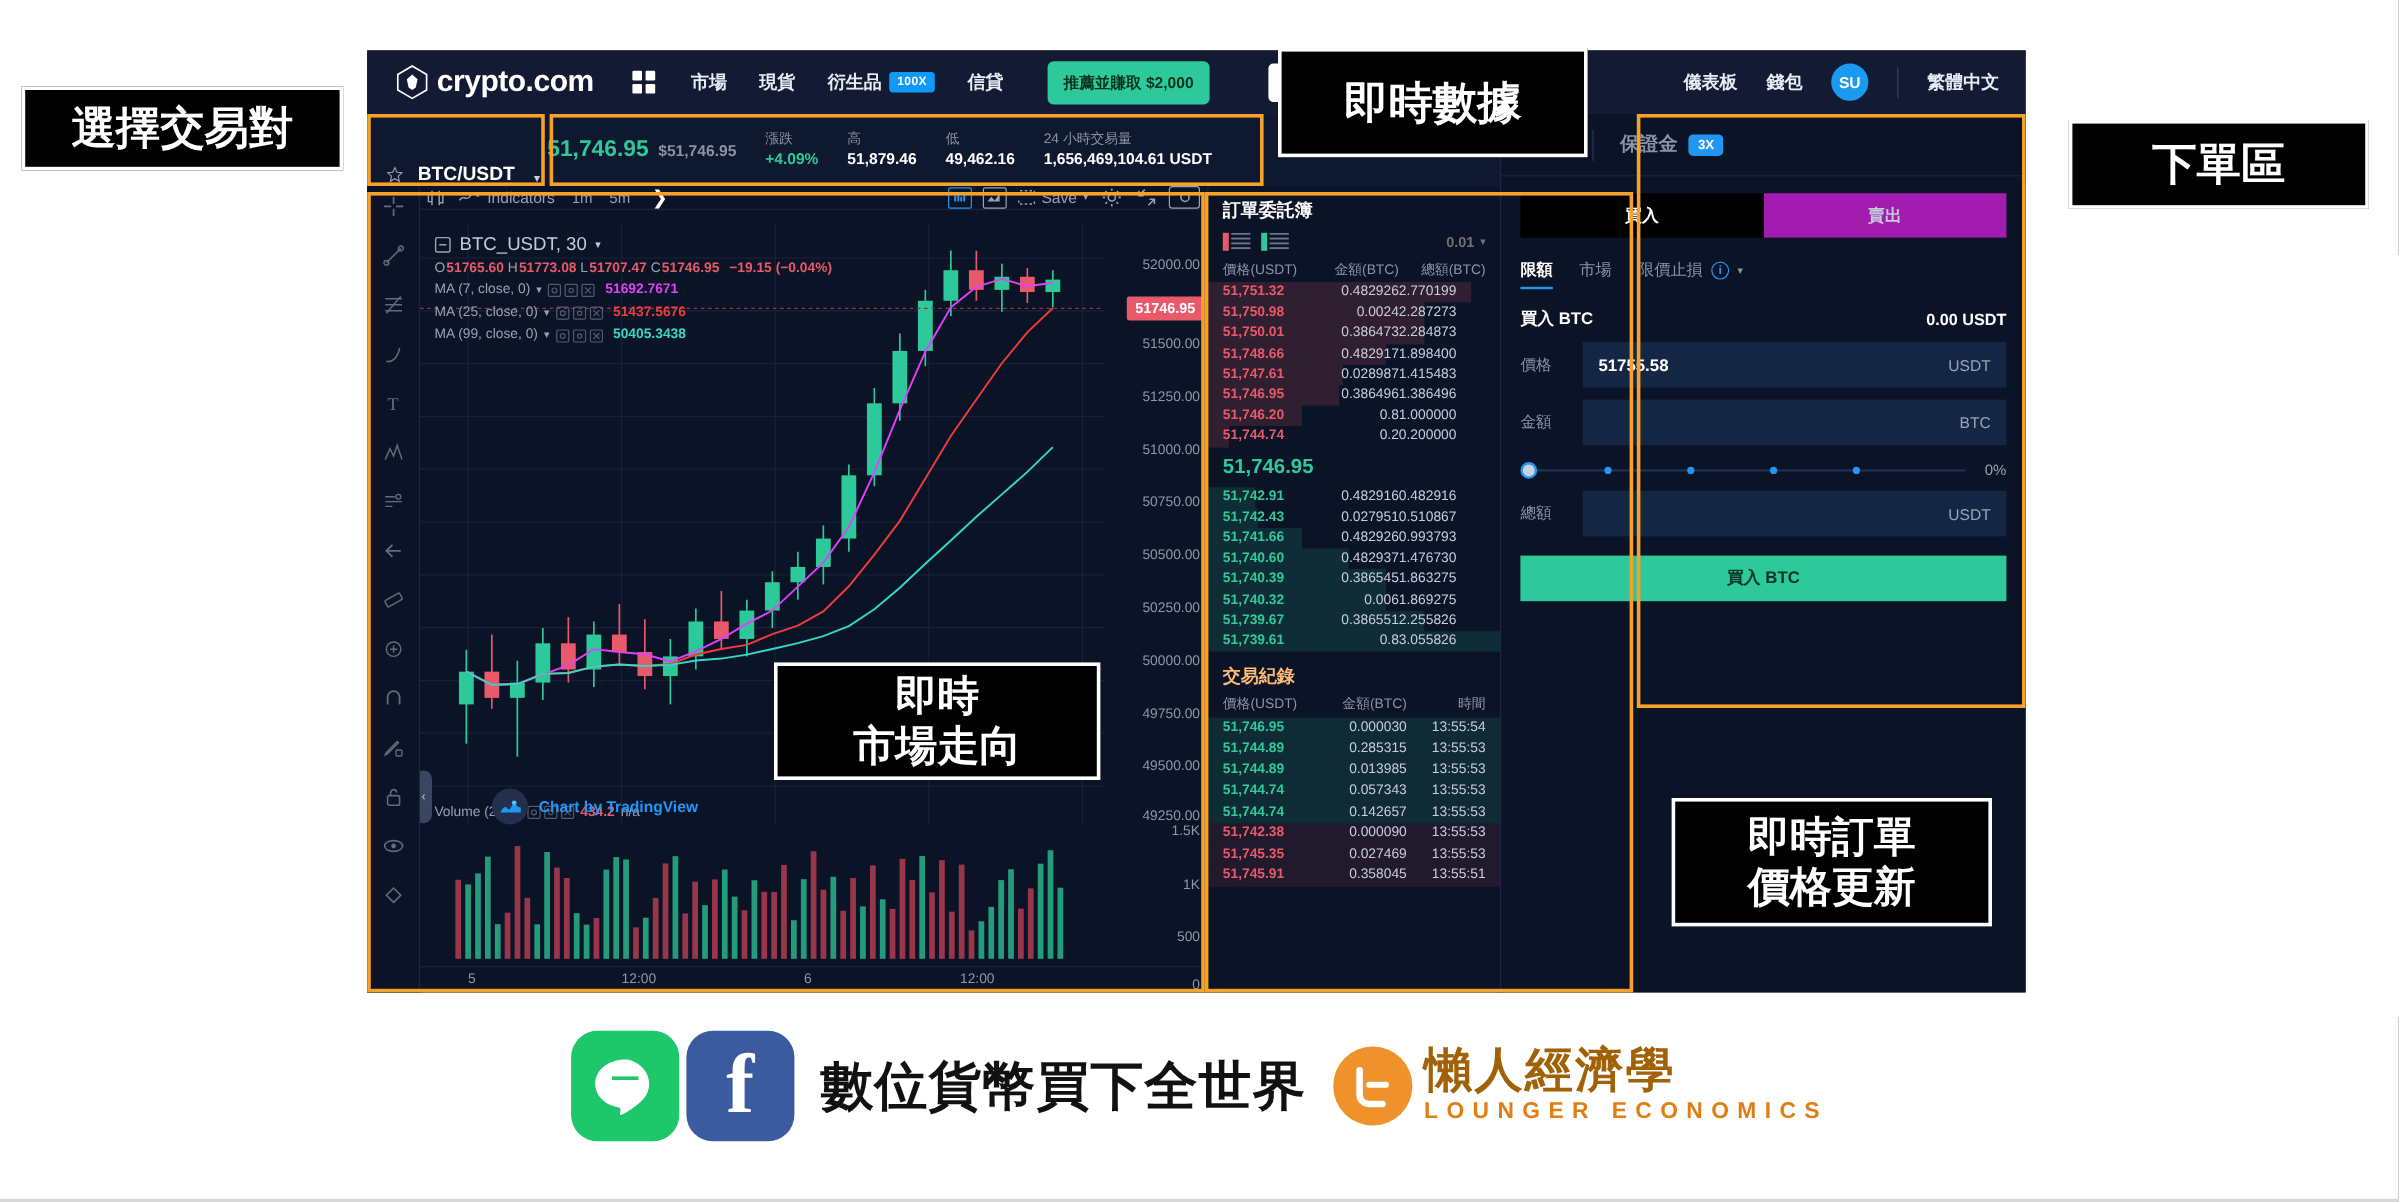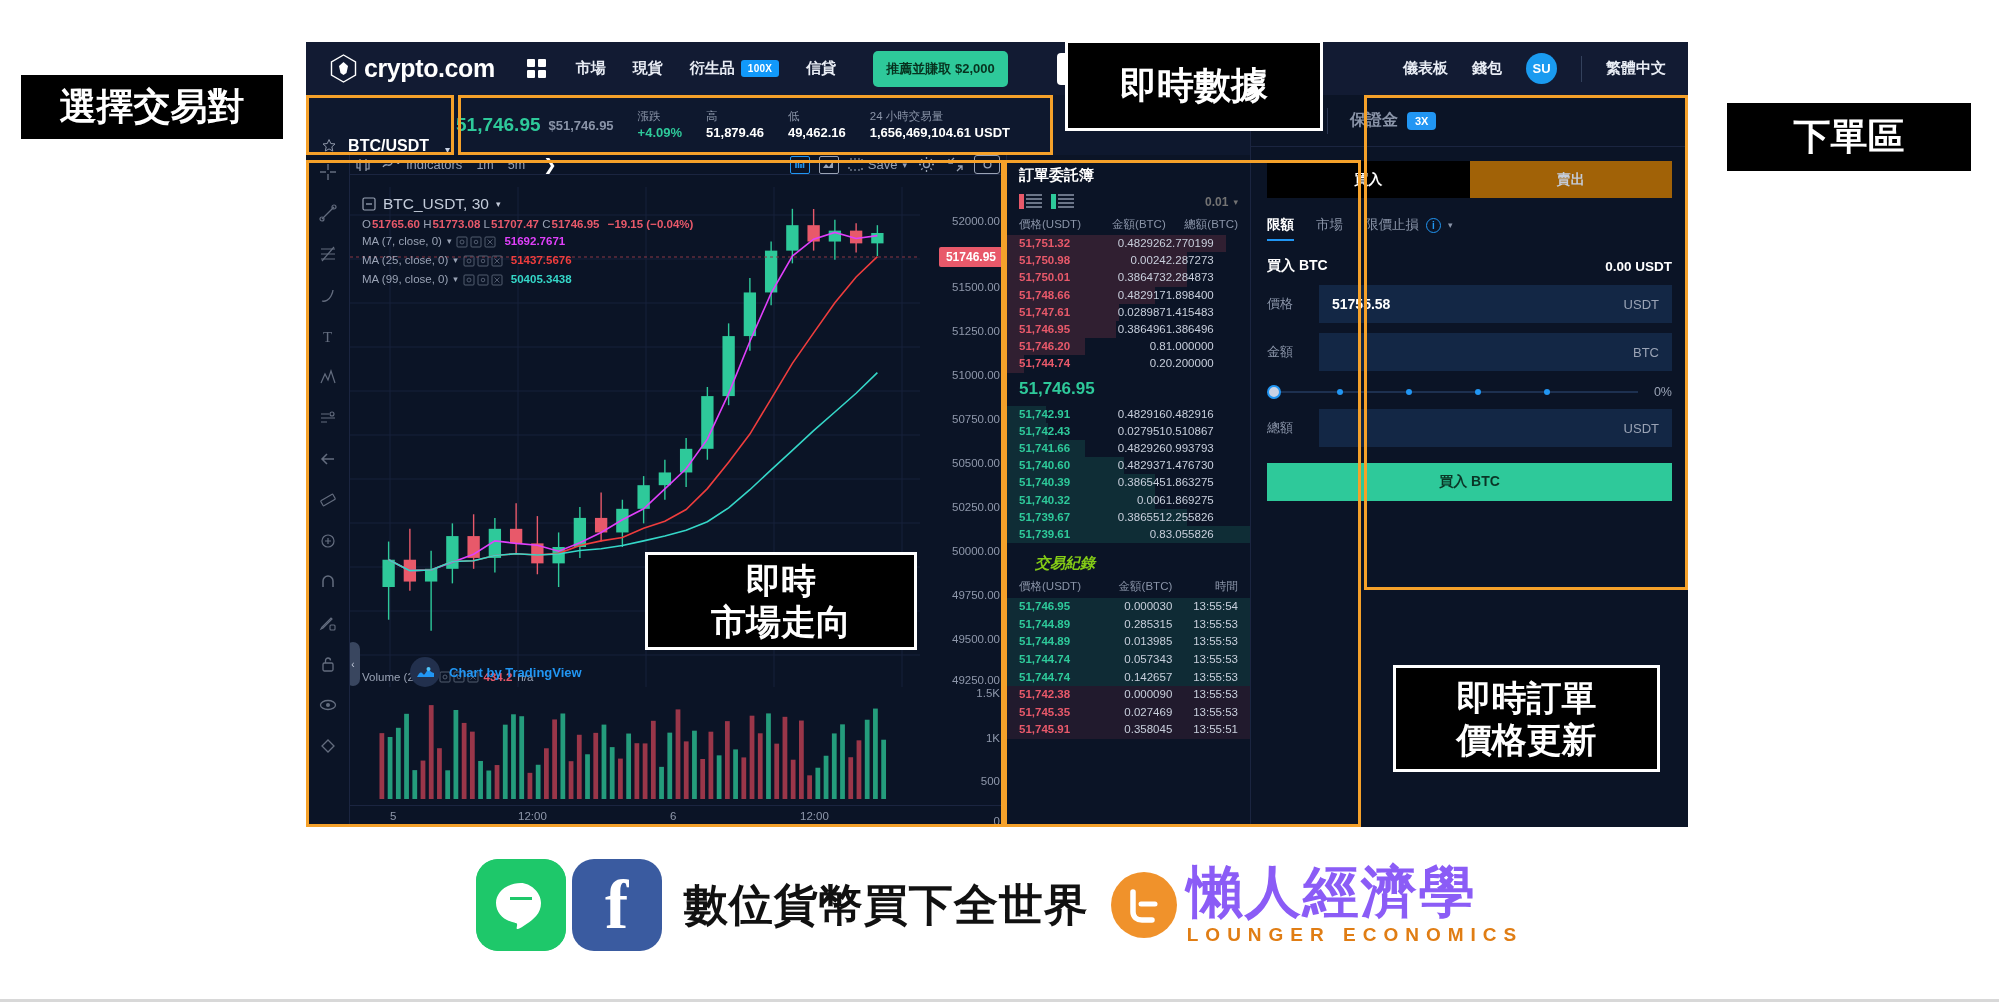--- a/index.html
+++ b/index.html
@@ -135,21 +135,21 @@
   .ob-row span { position:relative; z-index:2; }
   .ob-row span:nth-child(2){ width:34%; }
   .ob-row span:nth-child(3){ width:33%; text-align:right; color:#c8cfdc; font-weight:400; }
   .ob-row span:nth-child(4){ width:33%; text-align:left; color:#c8cfdc; font-weight:400; }
   .ask span:nth-child(2){ color:#e8596a; }
   .bid span:nth-child(2){ color:#2ec99a; }
   .ask .depth { background:rgba(232,89,106,.17); }
   .bid .depth { background:rgba(46,201,154,.14); }
   .ob-mid { color:#2ec99a; font-size:17px; font-weight:700; padding:6px 12px 7px 12px; }
 
-  .trades-title { color:#84cc16; font-size:15px; font-weight:700; padding:11px 0 6px 28px;font-style:italic; }
+  .trades-title { color:#fdba74; font-size:15px; font-weight:700; padding:11px 0 6px 12px; }
   .tr-head { display:flex; padding:0 12px 4px 12px; color:#8a94a8; font-size:11.5px; }
   .tr-head span:nth-child(1){ width:36%; }
   .tr-head span:nth-child(2){ width:34%; text-align:right; }
   .tr-head span:nth-child(3){ width:30%; text-align:right; }
   .tr-row { display:flex; padding:0 12px; font-size:11.5px; line-height:17.6px; position:relative; }
   .tr-row span { position:relative; z-index:2; }
   .tr-row span:nth-child(2){ width:36%; font-weight:700; }
   .tr-row span:nth-child(3){ width:34%; text-align:right; color:#c8cfdc; }
   .tr-row span:nth-child(4){ width:30%; text-align:right; color:#c8cfdc; }
   .tr-row.buy span:nth-child(2){ color:#2ec99a; }
@@ -160,21 +160,21 @@
   
   .orderpanel { position:absolute; left:944px; top:53px; width:438px; height:732px; background:#0b1426; border-left:1px solid #1b2540; }
   .oe-tabs { display:flex; align-items:center; height:52px; border-bottom:1px solid #1b2540; }
   .oe-tab { color:#8a94a8; font-size:16px; font-weight:700; padding:0 22px; height:52px; display:flex; align-items:center; }
   .oe-tab.active { color:#fff; }
   .badge-3x { background:#2196f3; color:#fff; font-size:11px; font-weight:700; padding:3px 8px; border-radius:4px; margin-left:9px; }
 
   .bs-tabs { display:flex; margin:14px 16px 0 16px; height:37px; }
   .bs-tab { flex:1; display:flex; align-items:center; justify-content:center; font-size:14px; font-weight:700; }
   .bs-tab.buy { background:#000000; color:#fff; }
-  .bs-tab.sell { background:#a16207; color:#c4ccda; }
+  .bs-tab.sell { background:#a21caf; color:#c4ccda; }
 
   .ot-tabs { display:flex; align-items:center; gap:22px; margin:11px 16px 0 16px; height:32px; }
   .ot-tab { color:#8a94a8; font-size:13.5px; position:relative; height:32px; display:flex; align-items:center; }
   .ot-tab.active { color:#fff; font-weight:700; }
   .ot-tab.active:after { content:""; position:absolute; left:0; right:0; bottom:0; height:2px; background:#2196f3; }
   .info-ico { width:15px; height:15px; border:1.4px solid #2196f3; border-radius:50%; color:#2196f3; font-size:10px; font-weight:700; display:inline-flex; align-items:center; justify-content:center; }
 
   .oe-bal { display:flex; align-items:center; margin:16px 16px 0 16px; }
   .oe-bal-l { color:#fff; font-size:14px; font-weight:700; }
   .oe-bal-r { color:#fff; font-size:13.5px; font-weight:700; margin-left:auto; }
@@ -204,21 +204,21 @@
     color:#fff; font-weight:700; line-height:1.18;
     font-family:"Liberation Sans","DejaVu Sans",sans-serif;
   }
 
   
   .brandbar { position:absolute; left:0; top:845px; width:1999px; height:120px; display:flex; align-items:center; justify-content:center; gap:0; }
   .sq-line { width:90px; height:92px; background:#1ec86a; border-radius:22px; position:relative; overflow:hidden; }
   .sq-fb { width:90px; height:92px; background:#3a5ba0; border-radius:22px; display:flex; align-items:center; justify-content:center; color:#fff; font-size:70px; font-weight:700; font-family:"Liberation Serif",serif; }
   .brand-slogan { color:#111; font-size:44px; font-weight:700; margin:0 22px; letter-spacing:1px; }
   .lounger-mark { width:66px; height:66px; border-radius:50%; background:#f0922b; display:flex; align-items:center; justify-content:center; color:#fff; font-size:40px; font-weight:700; margin-right:10px;}
-  .lounger-cn { color:#8b5cf6; font-size:56px; font-weight:700; letter-spacing:2px; line-height:1; }
+  .lounger-cn { color:#a16207; font-size:40px; font-weight:700; letter-spacing:2px; line-height:1; }
   .lounger-en { color:#e07d14; font-size:19px; font-weight:700; letter-spacing:7px; margin-top:4px; }
 </style>
 </head>
 <body>
 
 <div class="app">
 
   <div class="topnav">
     <div class="logo-wrap">
       <div class="logo-mark">

